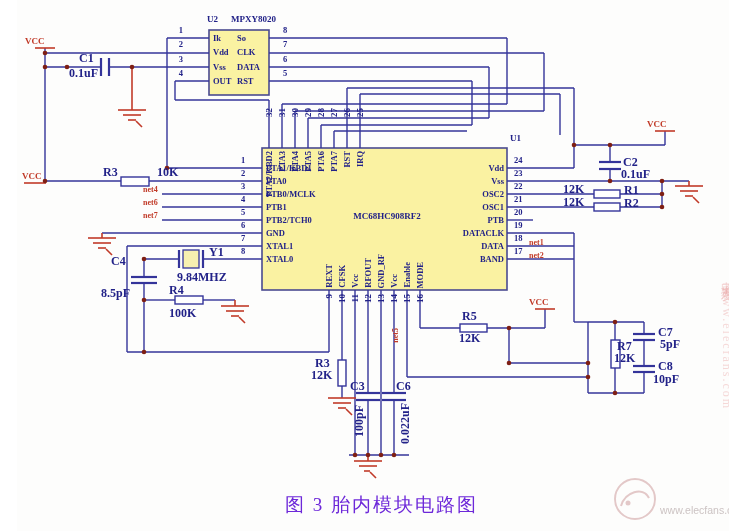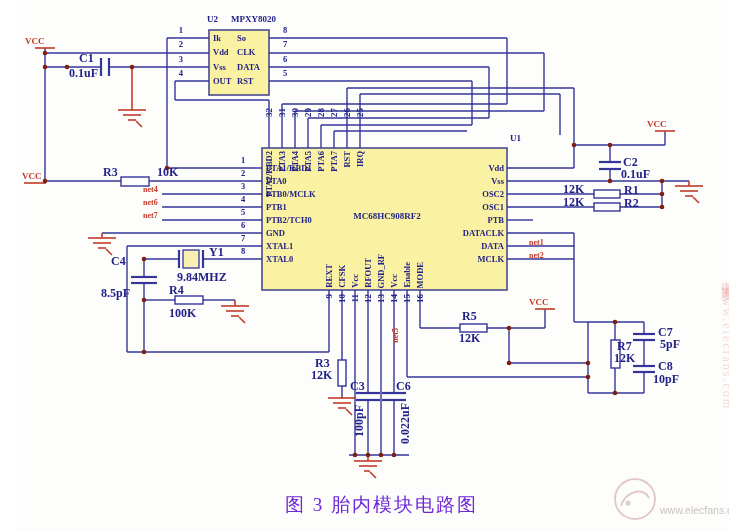--- a/index.html
+++ b/index.html
@@ -314,21 +314,31 @@
       <span class="s9">8</span>
     </div>
   <div class="col u1-right-labels">
       <span>Vdd</span>
       <span>Vss</span>
       <span>OSC2</span>
       <span>OSC1</span>
       <span>PTB</span>
       <span>DATACLK</span>
       <span>DATA</span>
-      <span>MCLK</span>
+      <span>BAND</span>
+    </div>
+  <div class="col u1-right-nums">
+      <span class="s9">24</span>
+      <span class="s9">23</span>
+      <span class="s9">22</span>
+      <span class="s9">21</span>
+      <span class="s9">20</span>
+      <span class="s9">19</span>
+      <span class="s9">18</span>
+      <span class="s9">17</span>
     </div>
   <div class="vhost tpl">
       <span>PTA2/KBD2</span>
       <span>PTA3</span>
       <span>PTA4</span>
       <span>PTA5</span>
       <span>PTA6</span>
       <span>PTA7</span>
       <span>RST</span>
       <span>IRQ</span>

